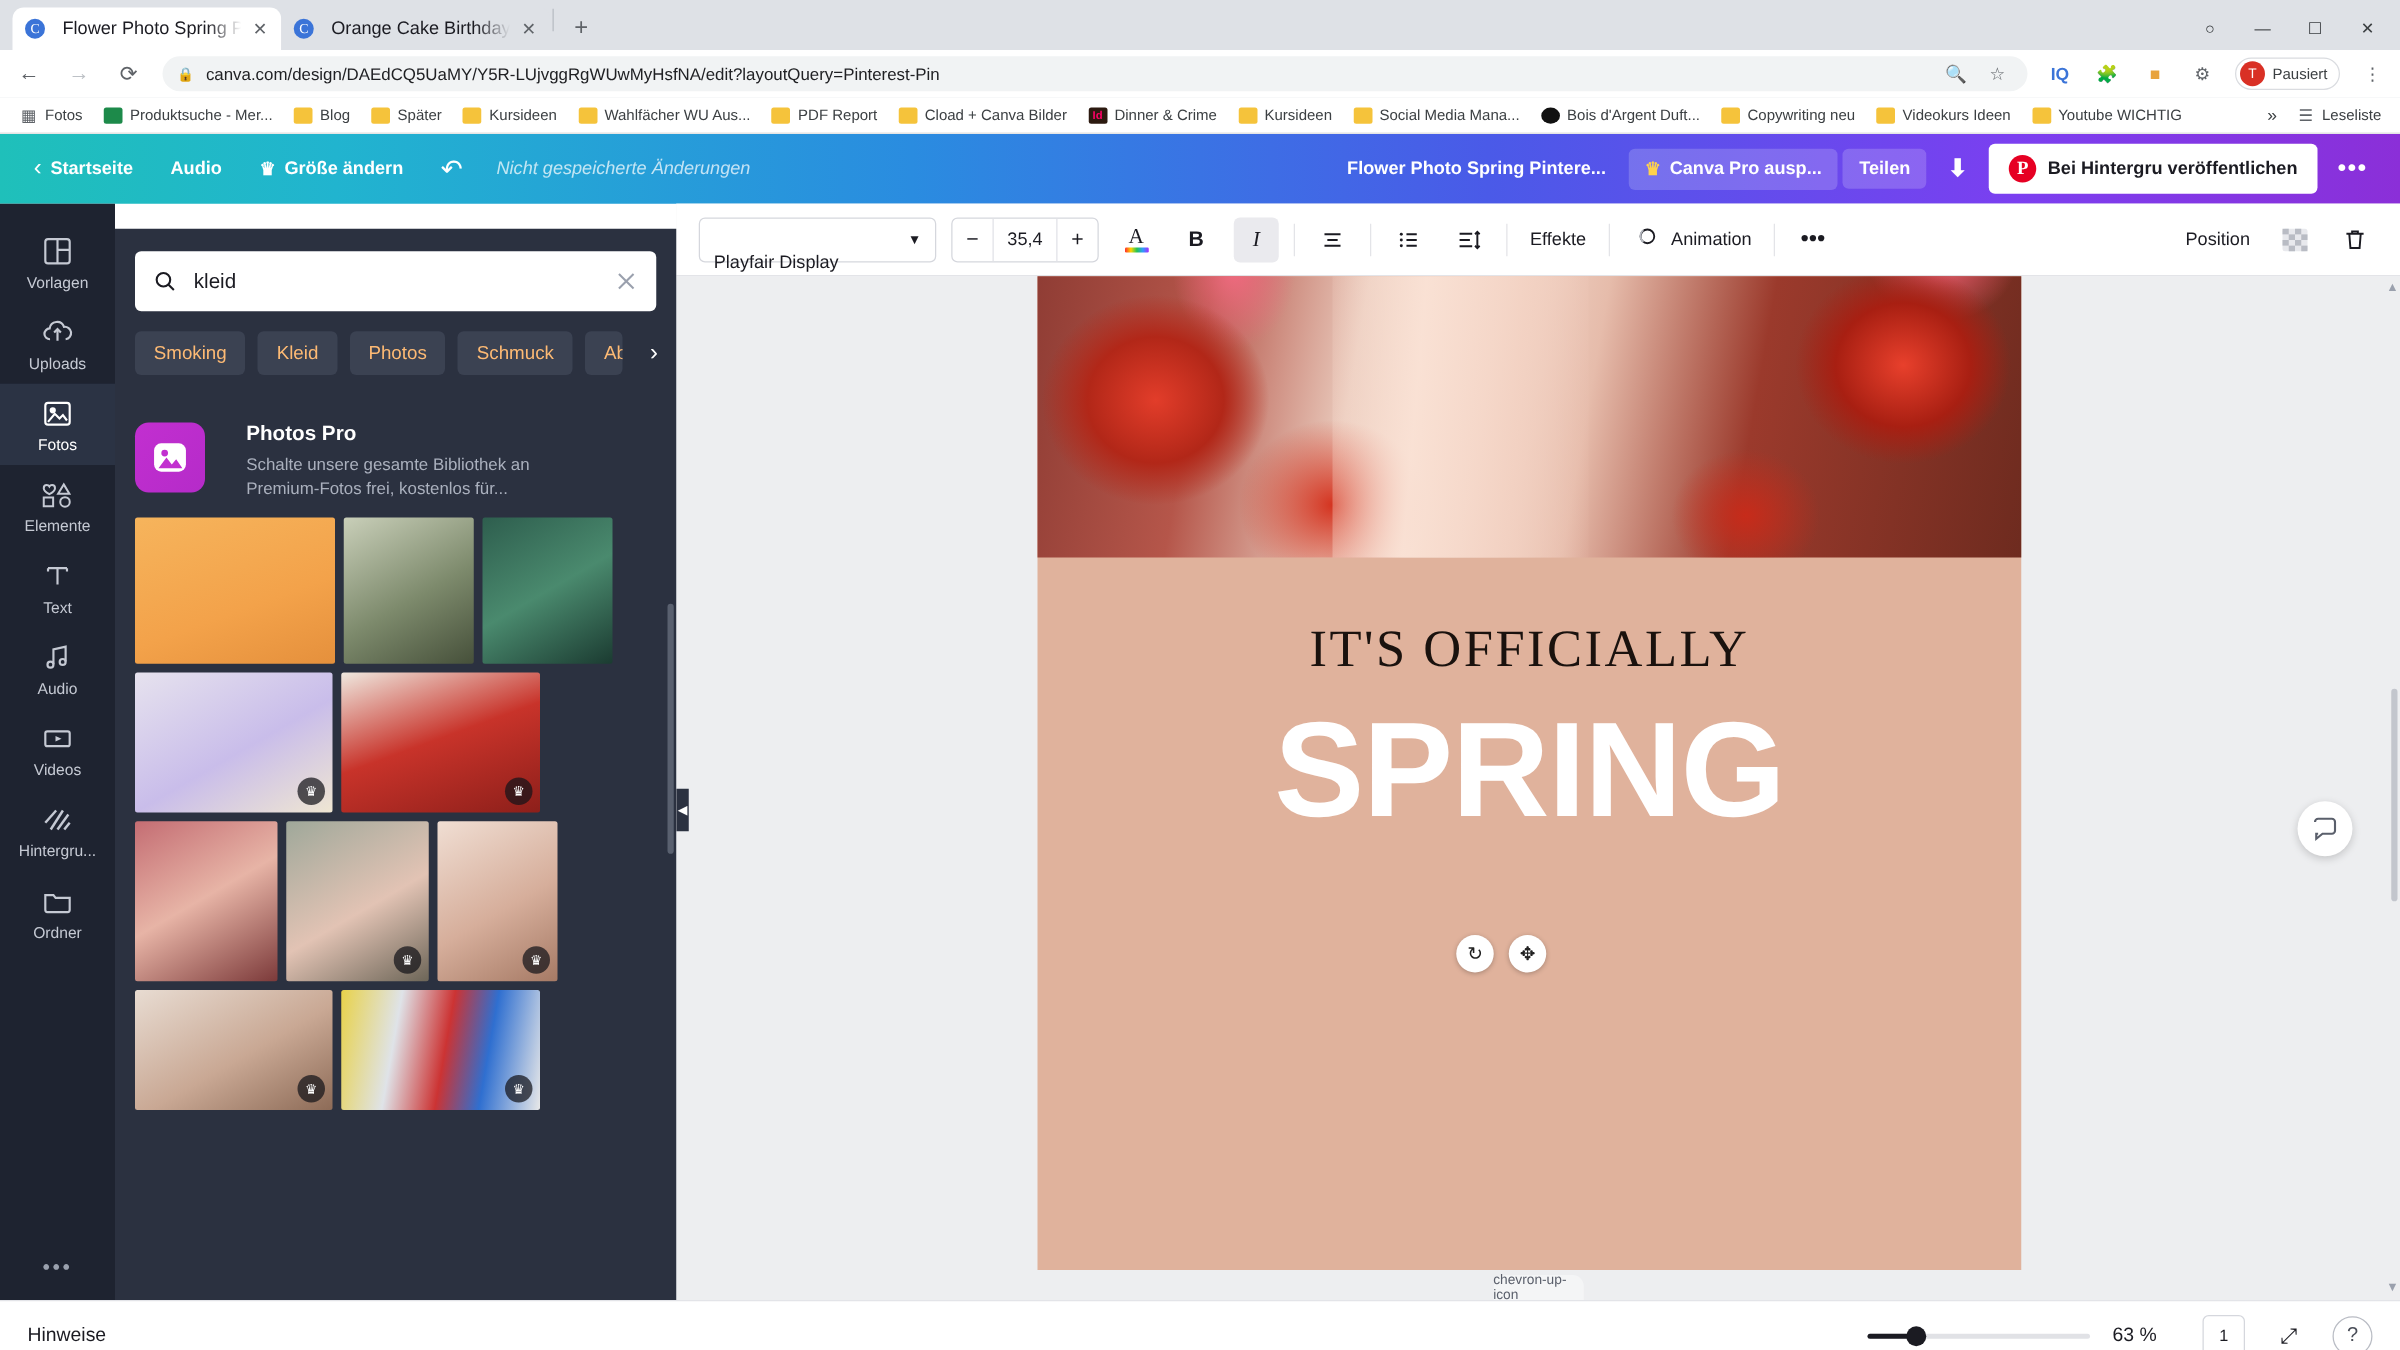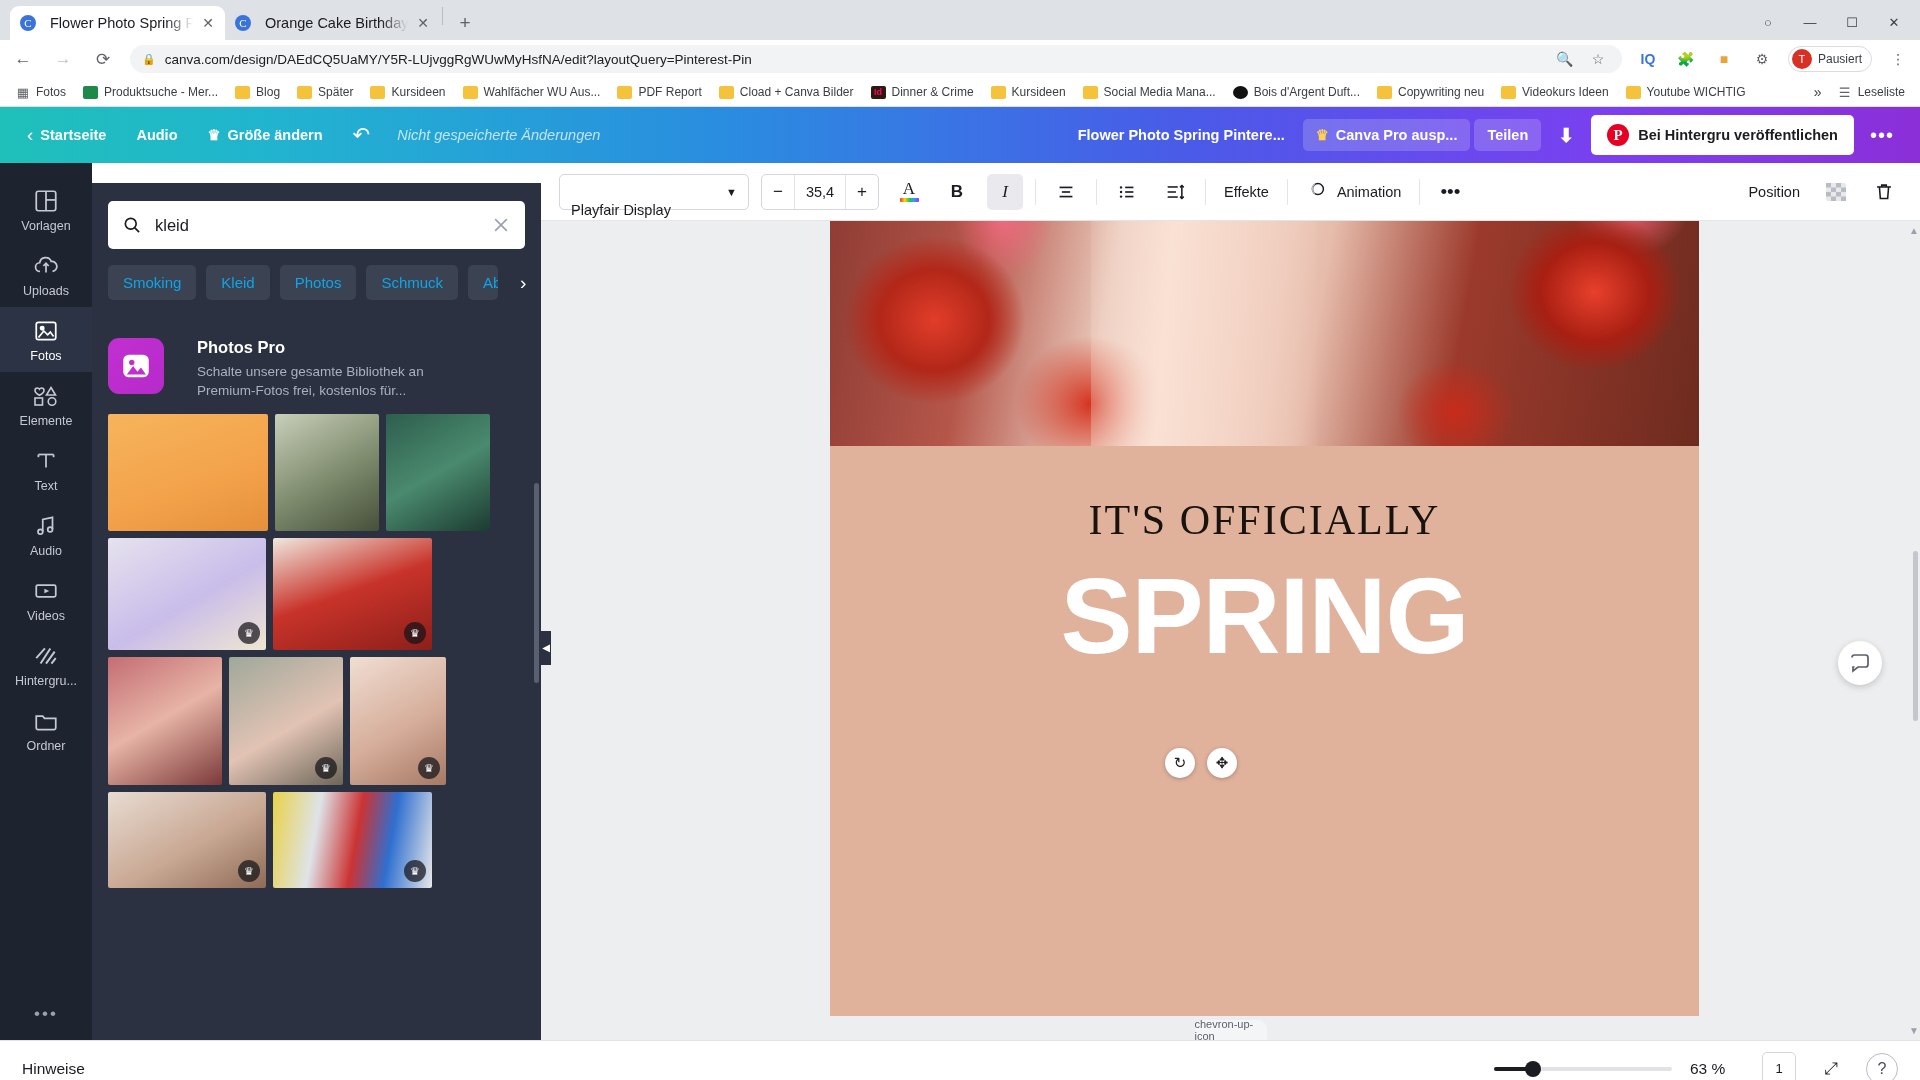--- a/index.html
+++ b/index.html
@@ -92,21 +92,21 @@
   #raildots { margin-top:auto; padding-bottom:16px; font-size:17px; letter-spacing:2px;
      color:#9aa0ad;}
 
   #panel { width:449px; background:#2b3140; flex:0 0 449px; position:relative;
      overflow:hidden;margin-top:20px; }
   #searchwrap { padding:18px 16px 0; }
   #searchbox { height:48px; background:#fff; border-radius:5px; display:flex;
      align-items:center; padding:0 14px; gap:13px; }
   #searchbox .sterm { flex:1; font-size:16.5px; color:#1b1b22; }
   #chips { display:flex; gap:10px; padding:16px 0 0 16px; align-items:center; }
-  .chip { background:#3b4252; color:#0ea5e9; font-size:15px; padding:9px 15px;
+  .chip { background:#3b4252; color:#fdba74; font-size:15px; padding:9px 15px;
      border-radius:5px; white-space:nowrap; }
   #chipnext { width:30px; color:#fff; font-size:19px; display:flex; justify-content:center;
      flex:0 0 30px;}
   #promo { display:flex; gap:33px; padding:38px 16px 0; align-items:flex-start; }
   #promoicon { width:56px; height:56px; border-radius:11px;
      background:linear-gradient(135deg,#c22fd0,#b52bc9); display:flex;
      align-items:center; justify-content:center; flex:0 0 56px; }
   #promotext h4 { font-size:16.5px; color:#fff; font-weight:bold; margin-bottom:5px; }
   #promotext p { font-size:13.5px; color:#aab0bd; line-height:1.42; max-width:262px; }
 
@@ -137,21 +137,21 @@
   .tbtn.on { background:#eaeaee; }
   #colorA { display:flex; flex-direction:column; align-items:center; gap:2px; }
   #colorA .bar { width:19px; height:4px; border-radius:1px;
      background:linear-gradient(90deg,#ff2d2d,#ffd500,#23c552,#2d9bff,#a62dff); }
   .tdiv { width:1px; height:26px; background:#e3e4e8; }
   .tlabel { font-size:14.5px; color:#1b1b22; padding:0 6px; white-space:nowrap;}
   #tbspace { flex:1; }
 
   #canvaswrap { flex:1; position:relative; overflow:hidden; }
   #pagearea { position:absolute; left:0; right:0; top:0; bottom:0; }
-  #page { position:absolute; left:289px; top:-55px; width:869px; height:850px;
+  #page { position:absolute; left:289px; top:-55px; width:787px; height:850px;
      background:#e0b29c; }
   #photoband { height:280px; background:
      radial-gradient(ellipse 130px 120px at 12% 55%, #e23d2a 0%, #b22718 42%, transparent 70%),
      radial-gradient(ellipse 120px 110px at 88% 45%, #e8402c 0%, #a81f12 45%, transparent 72%),
      radial-gradient(ellipse 110px 100px at 30% 85%, #d4331f 0%, transparent 68%),
      radial-gradient(ellipse 90px 80px at 72% 88%, #c72b1a 0%, transparent 66%),
      radial-gradient(ellipse 70px 90px at 20% 18%, #f06a80 0%, transparent 70%),
      radial-gradient(ellipse 85px 70px at 92% 15%, #ef5f72 0%, transparent 70%),
      linear-gradient(100deg,#8d3b33 0%, #b5564a 18%, #e9c9bb 33%, #f2d8cb 46%,
         #e6bcab 56%, #9b3a2c 72%, #6e2b1f 100%);

